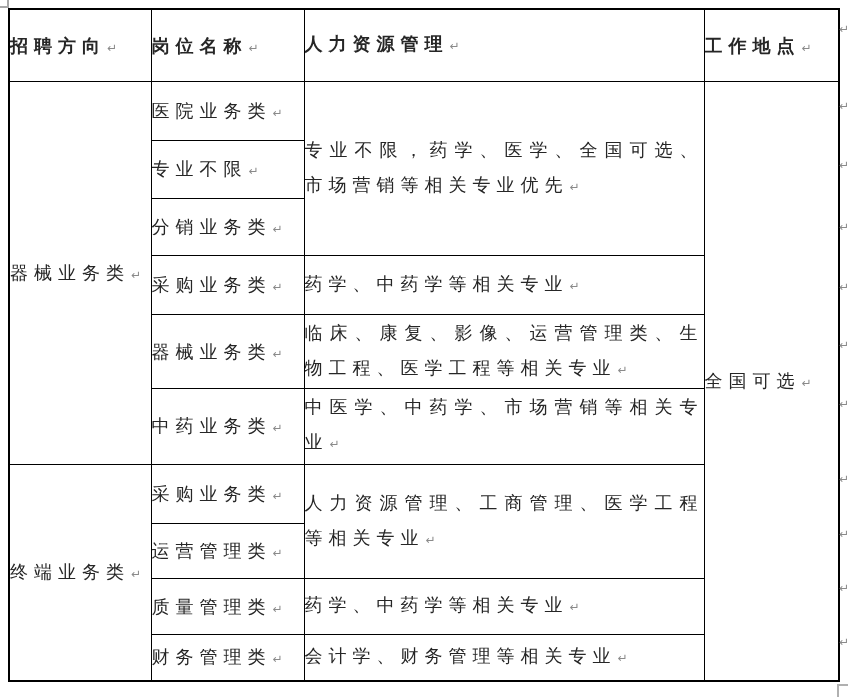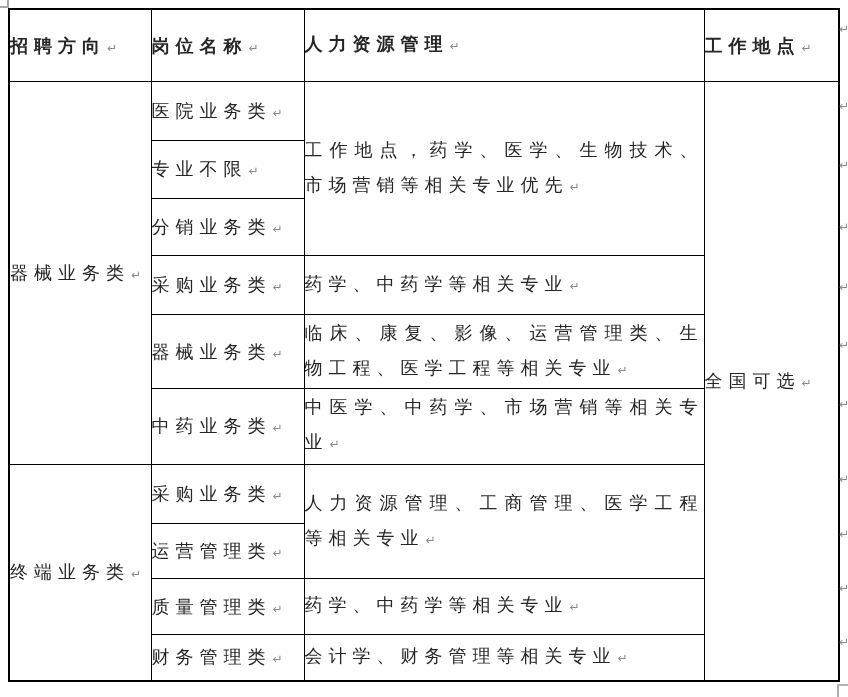--- a/index.html
+++ b/index.html
@@ -63,21 +63,21 @@
     <tbody>
         <tr style="height:72px">
       <th class="c1"><span>招聘方向</span><span class="pm">↵</span></th>
       <th class="c2"><span>岗位名称</span><span class="pm">↵</span></th>
       <th class="c3"><span>人力资源管理</span><span class="pm">↵</span></th>
       <th class="c4"><span>工作地点</span><span class="pm">↵</span></th>
     </tr>
     <tr style="height:58px">
       <td class="c1" rowspan="6"><span>器械业务类</span><span class="pm">↵</span></td>
       <td class="c2"><span>医院业务类</span><span class="pm">↵</span></td>
-      <td class="c3 multi" rowspan="3"><span>工作地点，药学、医学、生物技术、市场营销等相关专业优先</span><span class="pm">↵</span></td>
+      <td class="c3 multi" rowspan="3"><span>专业不限，药学、医学、全国可选、市场营销等相关专业优先</span><span class="pm">↵</span></td>
       <td class="c4" rowspan="10"><span>全国可选</span><span class="pm">↵</span></td>
     </tr>
     <tr style="height:57px">
       <td class="c2"><span>专业不限</span><span class="pm">↵</span></td>
     </tr>
     <tr style="height:57px">
       <td class="c2"><span>分销业务类</span><span class="pm">↵</span></td>
     </tr>
     <tr style="height:58px">
       <td class="c2"><span>采购业务类</span><span class="pm">↵</span></td>

